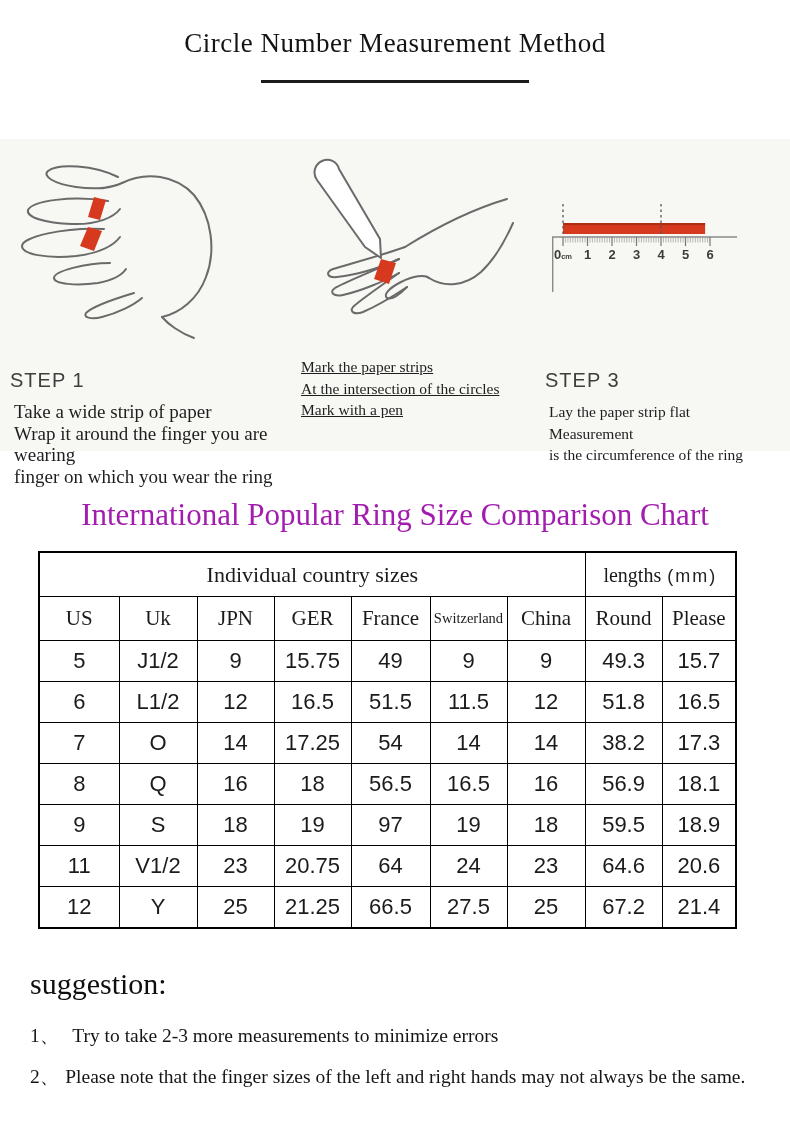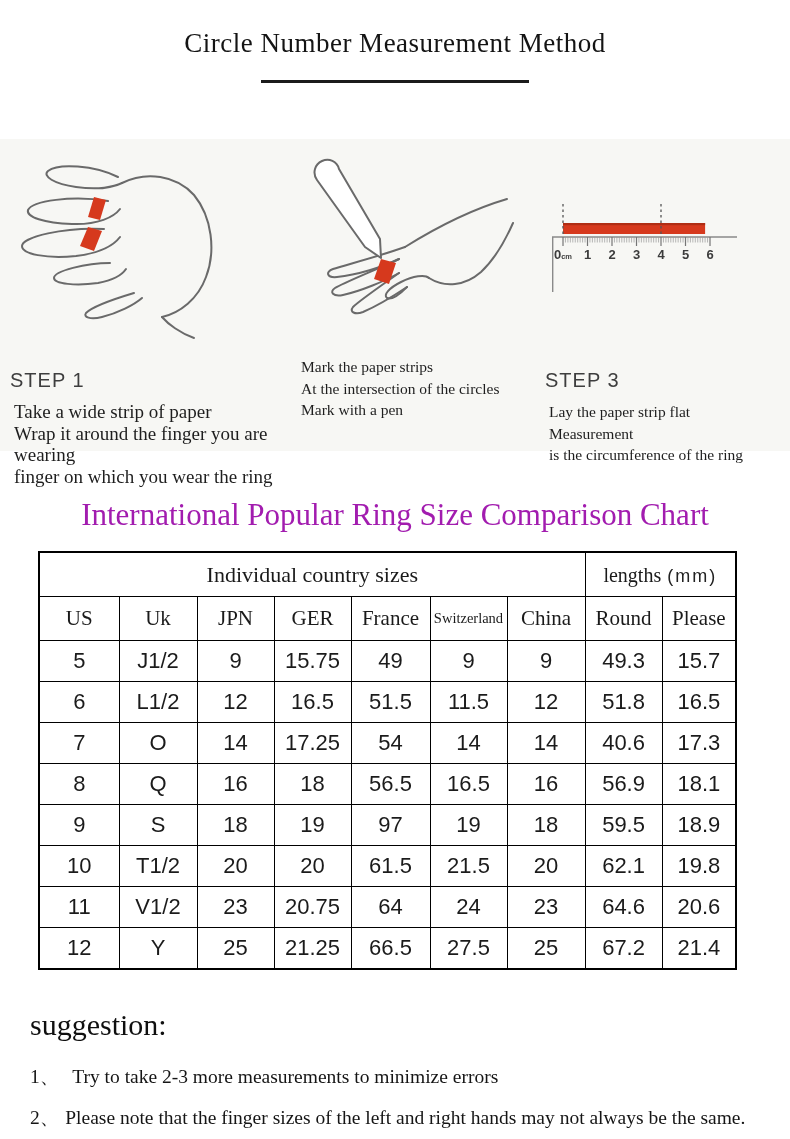--- a/index.html
+++ b/index.html
@@ -25,21 +25,21 @@
   .c3 .step-illu svg{top:52px;left:4px;}
   .step-label{
     font-family:"Liberation Sans", sans-serif;font-size:20px;font-weight:500;
     color:#3e3e3e;text-align:left;letter-spacing:1px;margin-top:22px;
   }
   .c1 .step-label{width:206px;}
   .c2 .step-label{width:212px;}
   .c3 .step-label{width:212px;}
   .step-lines{margin-top:9px;font-size:15.5px;line-height:21.5px;color:#1e1e1e;}
   .c1 .step-lines{padding-left:4px;font-size:19px;}
-  .c2 .step-lines{padding-left:8px;}
+  .c2 .step-lines{padding-left:8px;text-decoration:underline;}
   .c3 .step-lines{padding-left:4px;}
   .step-lines p{margin:0;}
 
   
   .chart-title{text-align:center;font-size:31px;color:#a21caf;margin-top:46px;}
   table.size-chart{
     border-collapse:collapse;table-layout:fixed;width:698px;
     margin:18px 0 0 38px;border:2px solid #000;
   }
   .size-chart th,.size-chart td{border:1.5px solid #000;text-align:center;padding:0;font-weight:normal;}
@@ -276,21 +276,21 @@
           <td>16.5</td>
         </tr>
         <tr>
           <td>7</td>
           <td>O</td>
           <td>14</td>
           <td>17.25</td>
           <td>54</td>
           <td>14</td>
           <td>14</td>
-          <td>40.6</td>
+          <td>38.2</td>
           <td>17.3</td>
         </tr>
         <tr>
           <td>8</td>
           <td>Q</td>
           <td>16</td>
           <td>18</td>
           <td>56.5</td>
           <td>16.5</td>
           <td>16</td>
@@ -302,31 +302,20 @@
           <td>S</td>
           <td>18</td>
           <td>19</td>
           <td>97</td>
           <td>19</td>
           <td>18</td>
           <td>59.5</td>
           <td>18.9</td>
         </tr>
         <tr>
-          <td>10</td>
-          <td>T1/2</td>
-          <td>20</td>
-          <td>20</td>
-          <td>61.5</td>
-          <td>21.5</td>
-          <td>20</td>
-          <td>62.1</td>
-          <td>19.8</td>
-        </tr>
-        <tr>
           <td>11</td>
           <td>V1/2</td>
           <td>23</td>
           <td>20.75</td>
           <td>64</td>
           <td>24</td>
           <td>23</td>
           <td>64.6</td>
           <td>20.6</td>
         </tr>

